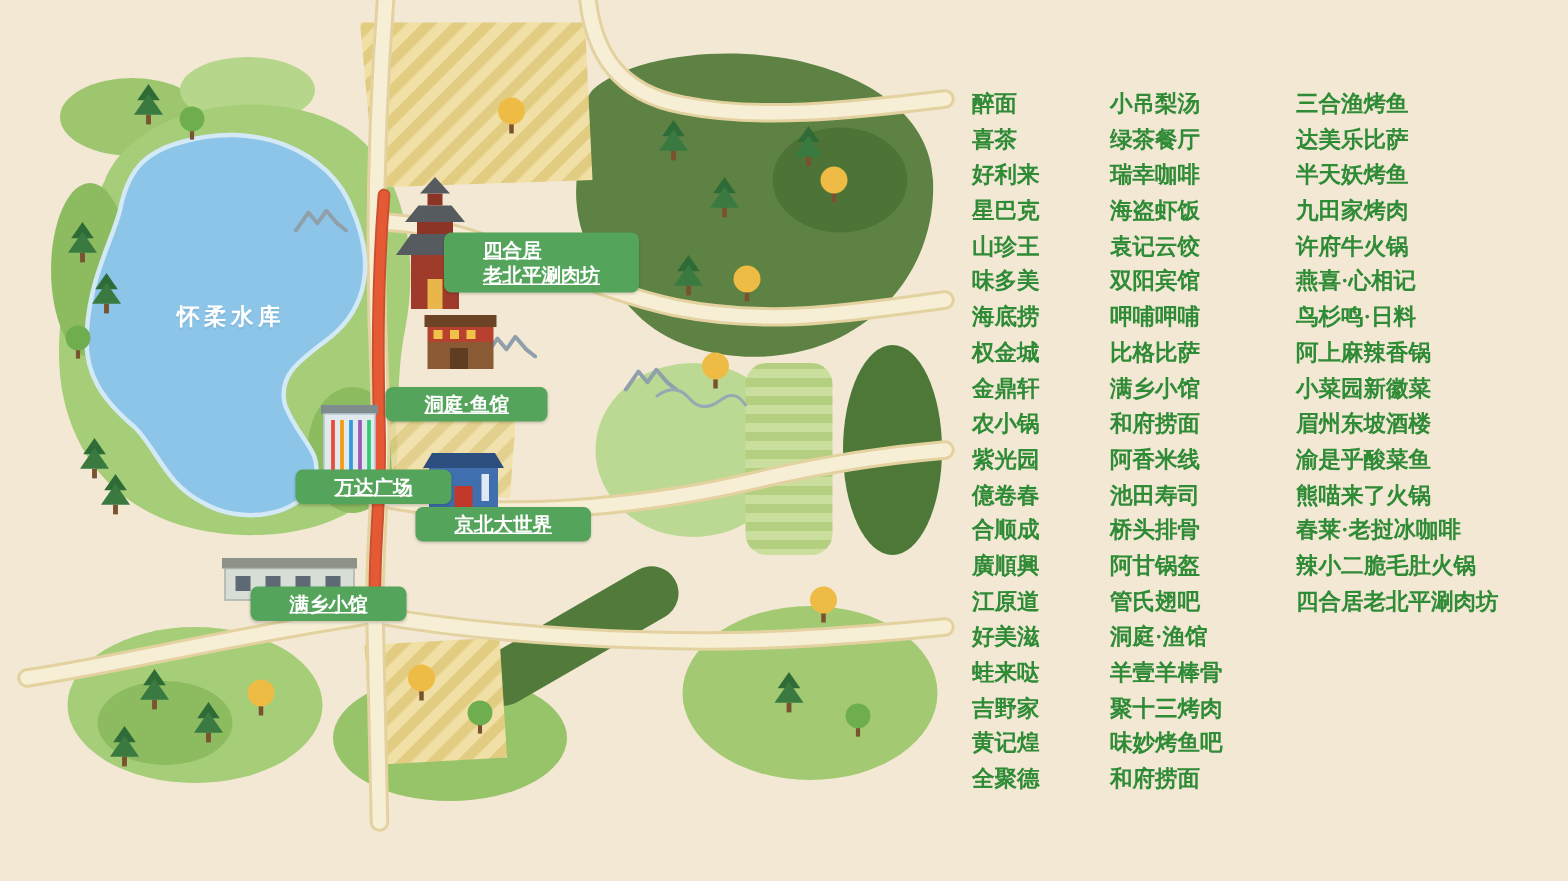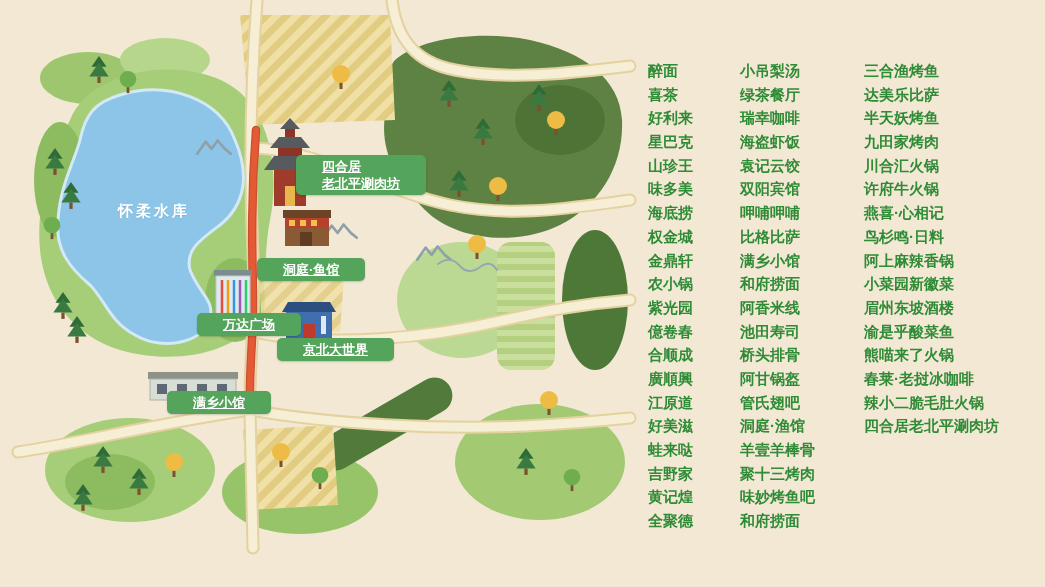--- a/index.html
+++ b/index.html
@@ -27,21 +27,21 @@
     white-space:pre-line;
     box-shadow:0 1px 2px rgba(0,0,0,0.18);
     text-decoration:underline;
   }
   .marker.m-sihelou  { left:296px; top:155px; }
   .marker.m-dongting { left:257px; top:258px; }
   .marker.m-wanda    { left:197px; top:313px; }
   .marker.m-jingbei  { left:277px; top:338px; }
   .marker.m-manxiang { left:167px; top:391px; }
 
-  .directory { position:absolute; inset:0; }
+  .directory { position:absolute; inset:0;font-family:Liberation Serif, serif; }
   .dir-col { position:absolute; top:59px; }
   .dir-col.c1 { left:648px; }
   .dir-col.c2 { left:740px; }
   .dir-col.c3 { left:864px; }
   .dir-item {
     font-size:15px; font-weight:bold;
     color: var(--text-green, #2f8b36);
     line-height:23.7px; height:23.7px; white-space:nowrap;
   }
 </style>
@@ -268,21 +268,20 @@
         <div class="dir-item">羊壹羊棒骨</div>
         <div class="dir-item">聚十三烤肉</div>
         <div class="dir-item">味妙烤鱼吧</div>
         <div class="dir-item">和府捞面</div>
       </div>
     <div class="dir-col c3">
         <div class="dir-item">三合渔烤鱼</div>
         <div class="dir-item">达美乐比萨</div>
         <div class="dir-item">半天妖烤鱼</div>
         <div class="dir-item">九田家烤肉</div>
-        <div class="dir-item">川合汇火锅</div>
         <div class="dir-item">许府牛火锅</div>
         <div class="dir-item">燕喜·心相记</div>
         <div class="dir-item">鸟杉鸣·日料</div>
         <div class="dir-item">阿上麻辣香锅</div>
         <div class="dir-item">小菜园新徽菜</div>
         <div class="dir-item">眉州东坡酒楼</div>
         <div class="dir-item">渝是乎酸菜鱼</div>
         <div class="dir-item">熊喵来了火锅</div>
         <div class="dir-item">春莱·老挝冰咖啡</div>
         <div class="dir-item">辣小二脆毛肚火锅</div>

